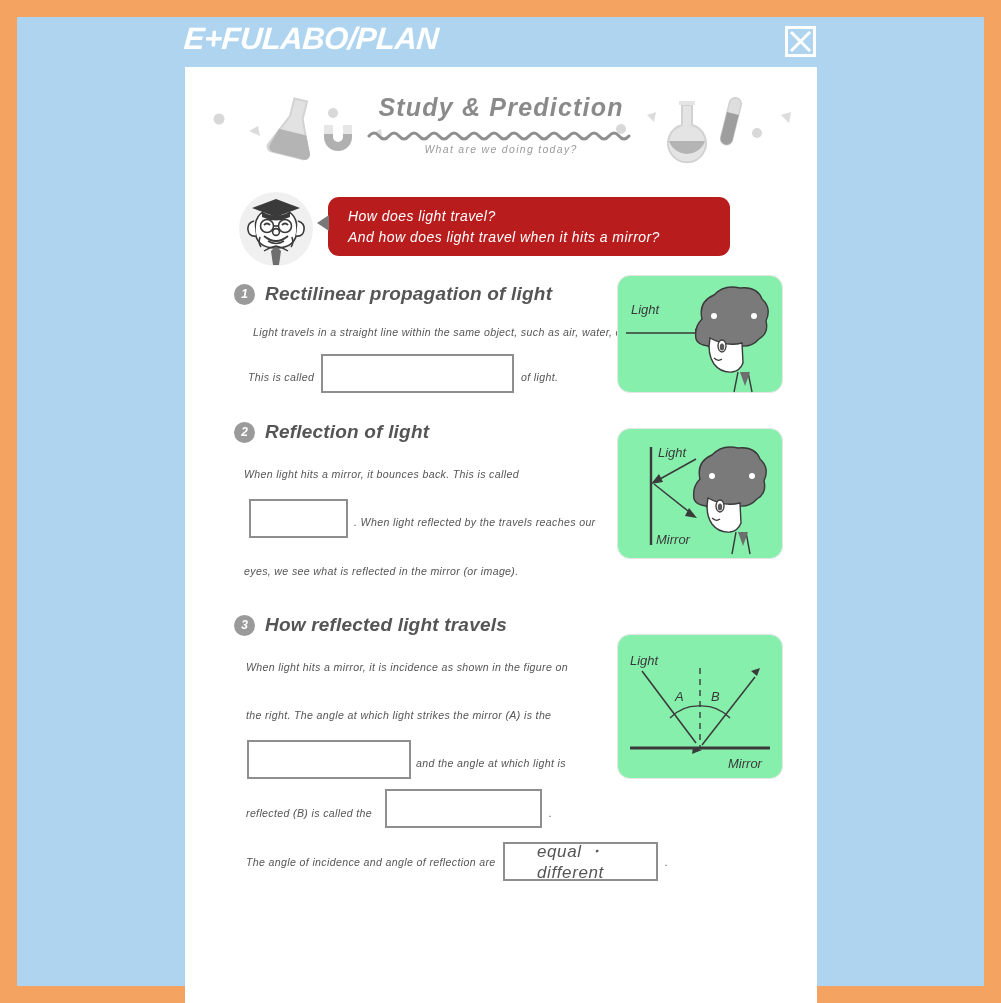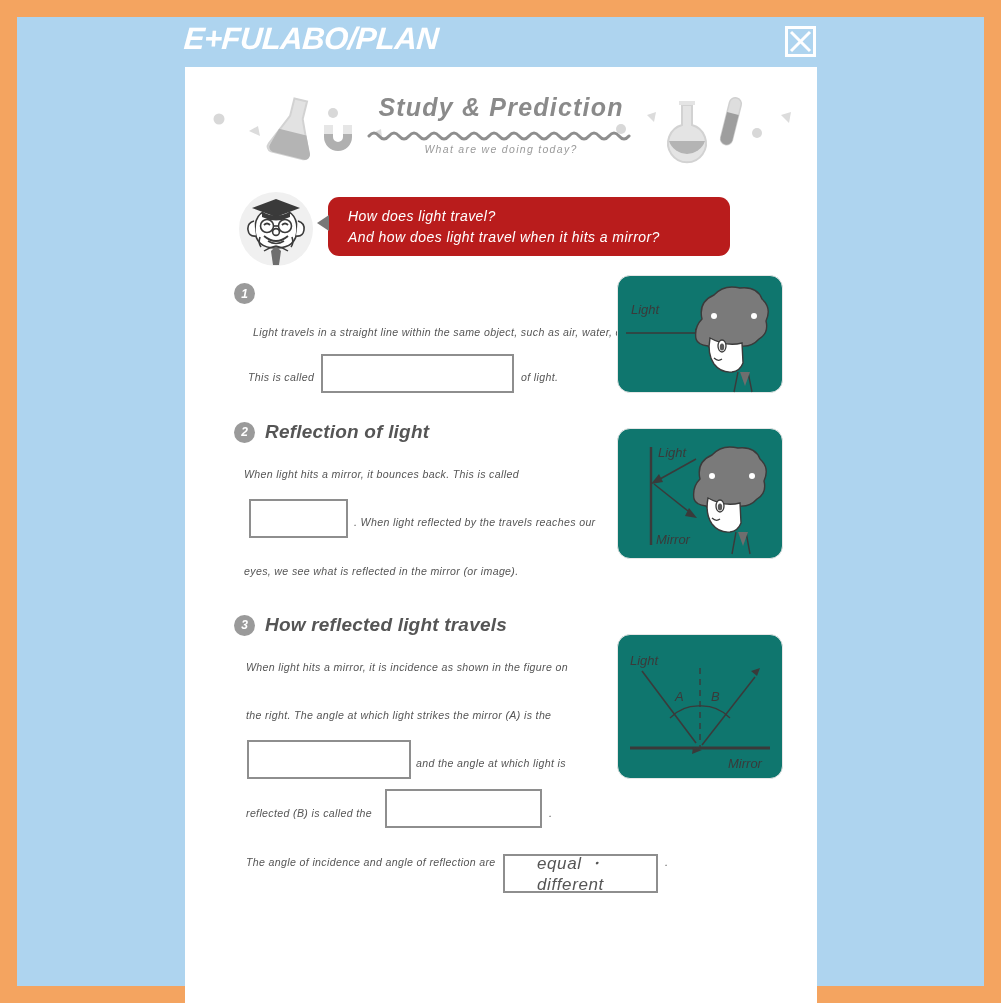--- a/index.html
+++ b/index.html
@@ -157,21 +157,21 @@
     justify-content: center;
     font-size: 17px;
     color: #555555;
     letter-spacing: 0.6px;
   }
 
   .fig-card {
     position: absolute;
     border: 1.5px solid #e6e6e6;
     border-radius: 13px;
-    background: #0f766e;
+    background: #86efac;
   }
 
   #page-number {
     position: absolute;
     left: 37px; bottom: 18px;
     font-size: 10px;
     color: #a8a8a8;
   }
 
   .abs { position: absolute; }
@@ -274,20 +274,21 @@
 
       <div id="speech-bubble">
         <div class="bubble-line">How does light travel?</div>
         <div class="bubble-line">And how does light travel when it hits a mirror?</div>
       </div>
     </div>
 
     <div class="section" style="height:150px;">
       <div class="section-heading" style="padding-top:12px;">
         <div class="section-badge">1</div>
+        <div class="section-title">Rectilinear propagation of light</div>
       </div>
 
       <div class="body-text abs" style="left:68px; top:56px;">Light travels in a straight line within the same object, such as air, water, or glass.</div>
 
       <div class="body-text abs" style="left:63px; top:101px;">This is called</div>
 
       <div class="answer-box abs" style="left:136px; top:83px; width:193px; height:39px;"></div>
 
       <div class="body-text abs" style="left:336px; top:101px;">of light.</div>
 
@@ -367,21 +368,21 @@
       <div class="body-text abs" style="left:231px; top:144px;">and the angle at which light is</div>
 
       <div class="body-text abs" style="left:61px; top:194px;">reflected (B) is called the</div>
 
       <div class="answer-box abs" style="left:200px; top:175px; width:157px; height:39px;"></div>
 
       <div class="body-text abs" style="left:364px; top:194px;">.</div>
 
       <div class="body-text abs" style="left:61px; top:243px;">The angle of incidence and angle of reflection are</div>
 
-      <div class="choice-box abs" style="left:318px; top:240px; width:155px; height:39px;padding-left:32px;">
+      <div class="choice-box abs" style="left:318px; top:228px; width:155px; height:39px;padding-left:32px;">
         <span>equal ・ different</span>
       </div>
 
       <div class="body-text abs" style="left:480px; top:243px;">.</div>
 
       <div class="fig-card" style="left:432px; top:20px; width:166px; height:145px;">
         <svg width="166" height="145" viewBox="0 0 166 145">
           <text x="12" y="30" font-family="Liberation Sans, sans-serif" font-size="13" fill="#3a3a3a">Light</text>
 
           <line x1="12" y1="113" x2="152" y2="113" stroke="#3a3a3a" stroke-width="3"></line>

